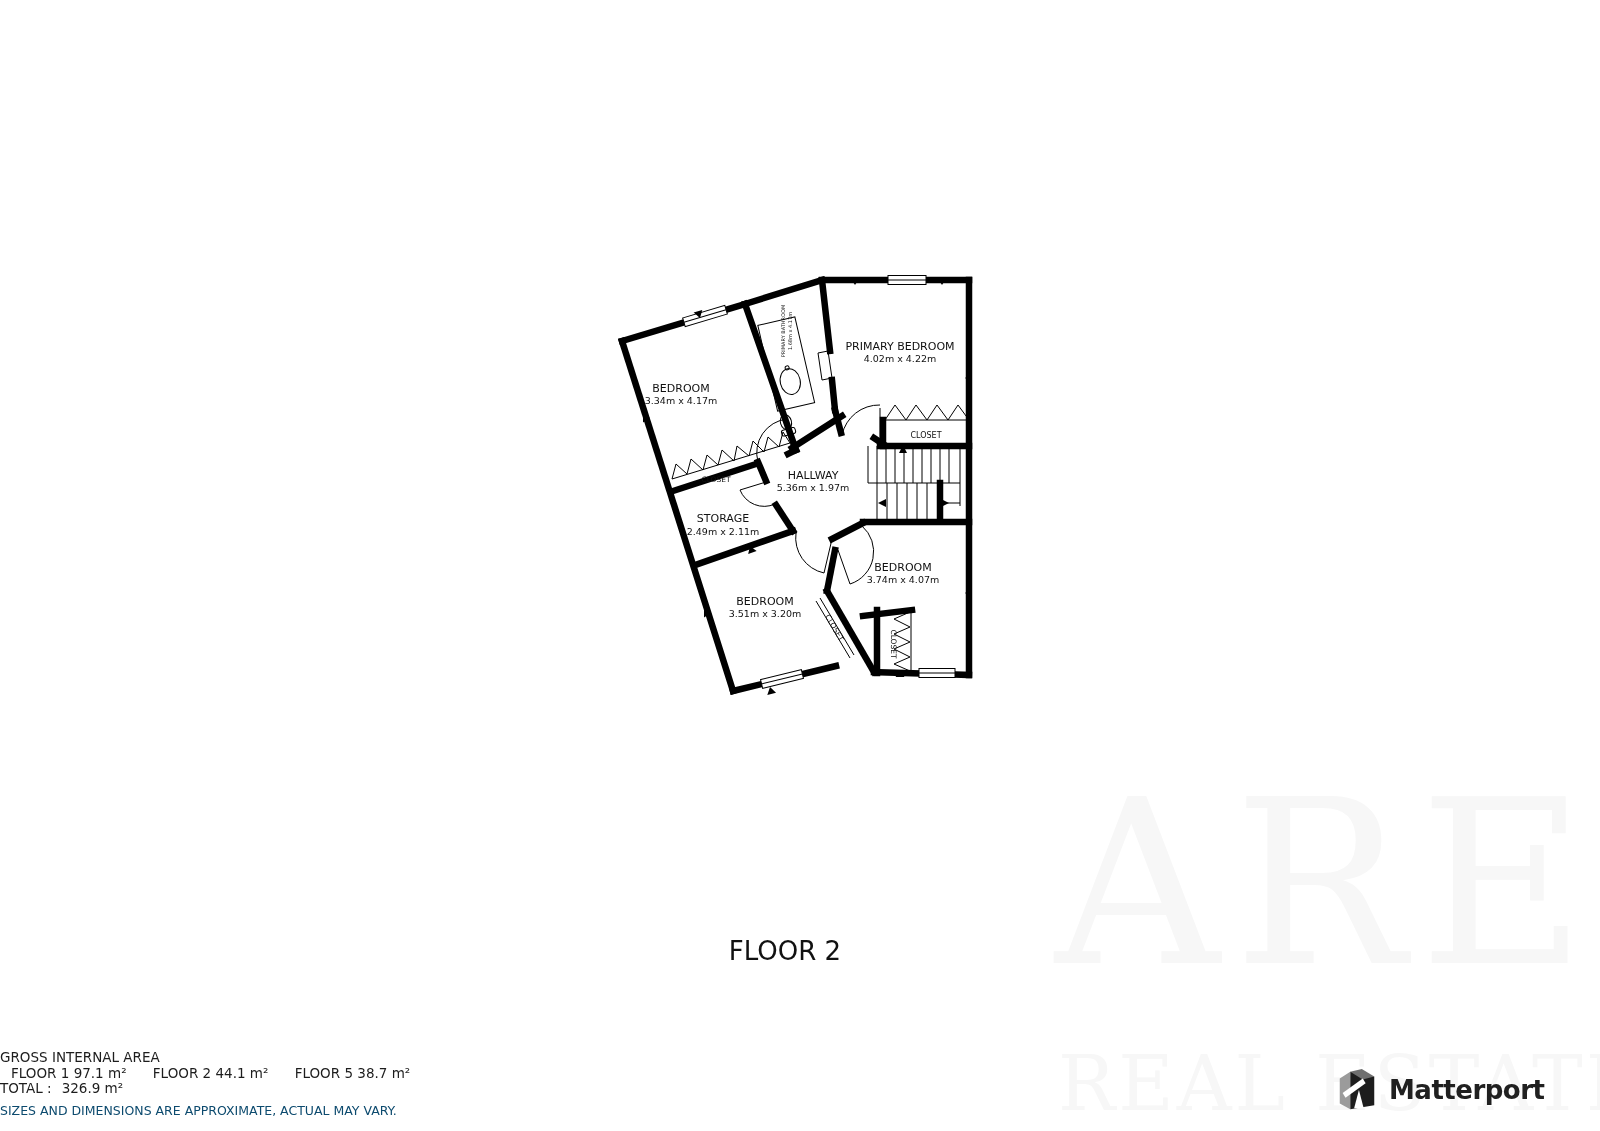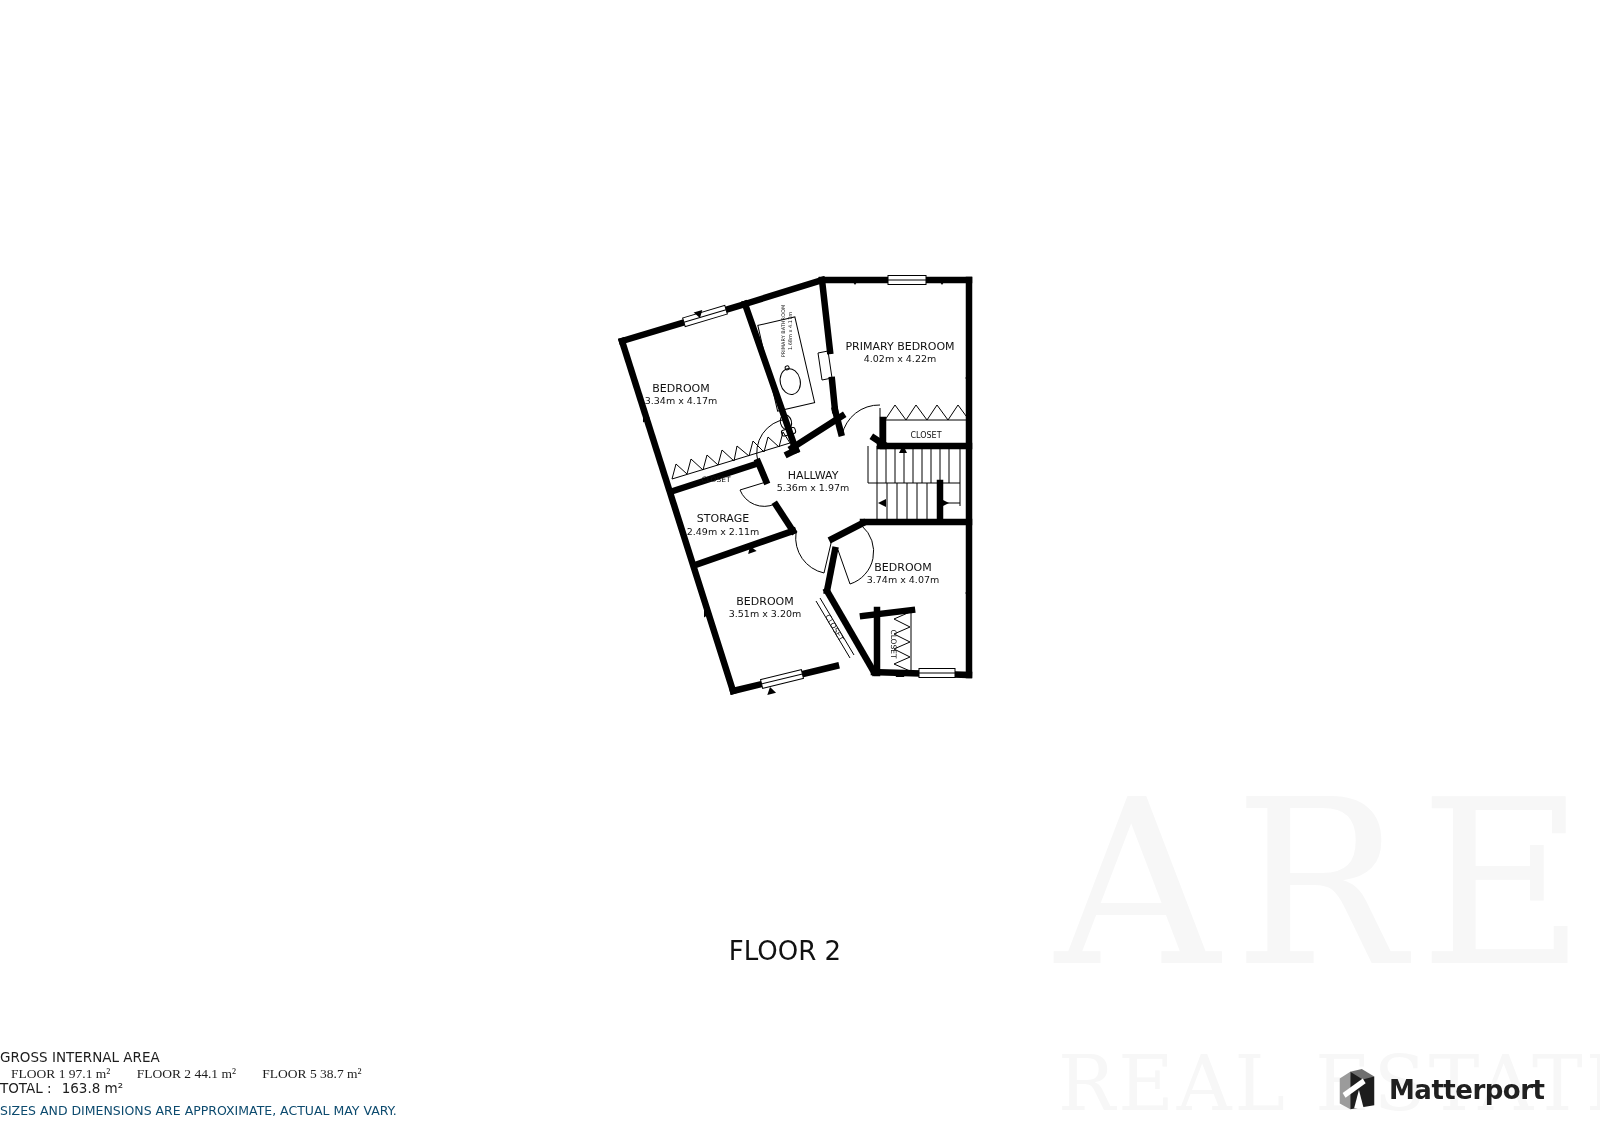--- a/index.html
+++ b/index.html
@@ -26,21 +26,21 @@
   .plan-wrap svg{display:block;}
   
   .floor-title{
     position:absolute;left:0;top:936px;width:1570px;
     text-align:center;font-size:26px;color:#111111;
   }
   .footer{
     position:absolute;left:0;top:1050px;width:1570px;
     text-align:left;color:#1d1d1d;font-size:13.5px;line-height:15.5px;
   }
-  .footer .floors-row span.floor-item{margin:0 11px;white-space:nowrap;font-family:Liberation Serif, serif;}
+  .footer .floors-row span.floor-item{margin:0 11px;white-space:nowrap;}
   .footer .total-row .gap{display:inline-block;width:10px;}
   .footer .disclaimer{margin-top:6px;font-size:12.5px;color:#0c4a6e;}
   
   .brand{
     position:absolute;left:1334px;top:1064px;height:52px;
     display:flex;align-items:center;gap:9px;
   }
   .brand .brand-text{
     font-size:26px;font-weight:bold;color:#202020;letter-spacing:-0.5px;
   }
@@ -251,21 +251,21 @@
 <div class="floor-title">FLOOR 2</div>
 
 <div class="footer">
   <div class="gross-row">GROSS INTERNAL AREA</div>
   <div class="floors-row">
     <span class="floor-item"><span>FLOOR 1</span>&nbsp;<span>97.1 m²</span></span>
     <span class="floor-item"><span>FLOOR 2</span>&nbsp;<span>44.1 m²</span></span>
     <span class="floor-item"><span>FLOOR 5</span>&nbsp;<span>38.7 m²</span></span>
   </div>
   <div class="total-row">
-    <span>TOTAL :</span><span class="gap"></span><span>163.8 m²</span>
+    <span>TOTAL :</span><span class="gap"></span><span>326.9 m²</span>
   </div>
   <div class="disclaimer">SIZES AND DIMENSIONS ARE APPROXIMATE, ACTUAL MAY VARY.</div>
 </div>
 
 <div class="brand">
   <svg width="46" height="46" viewBox="0 0 48 48">
     <polygon points="6,12 17,5 17,44 6,38" fill="#9b9b9b"></polygon>
     <polygon points="17,5 42,10 42,40 17,44" fill="#1d1d1d"></polygon>
     <polygon points="17,5 29,2 42,10 30,13" fill="#6f6f6f"></polygon>
     <polygon points="9,27 30,12 33,17 12,32" fill="#ffffff"></polygon>

